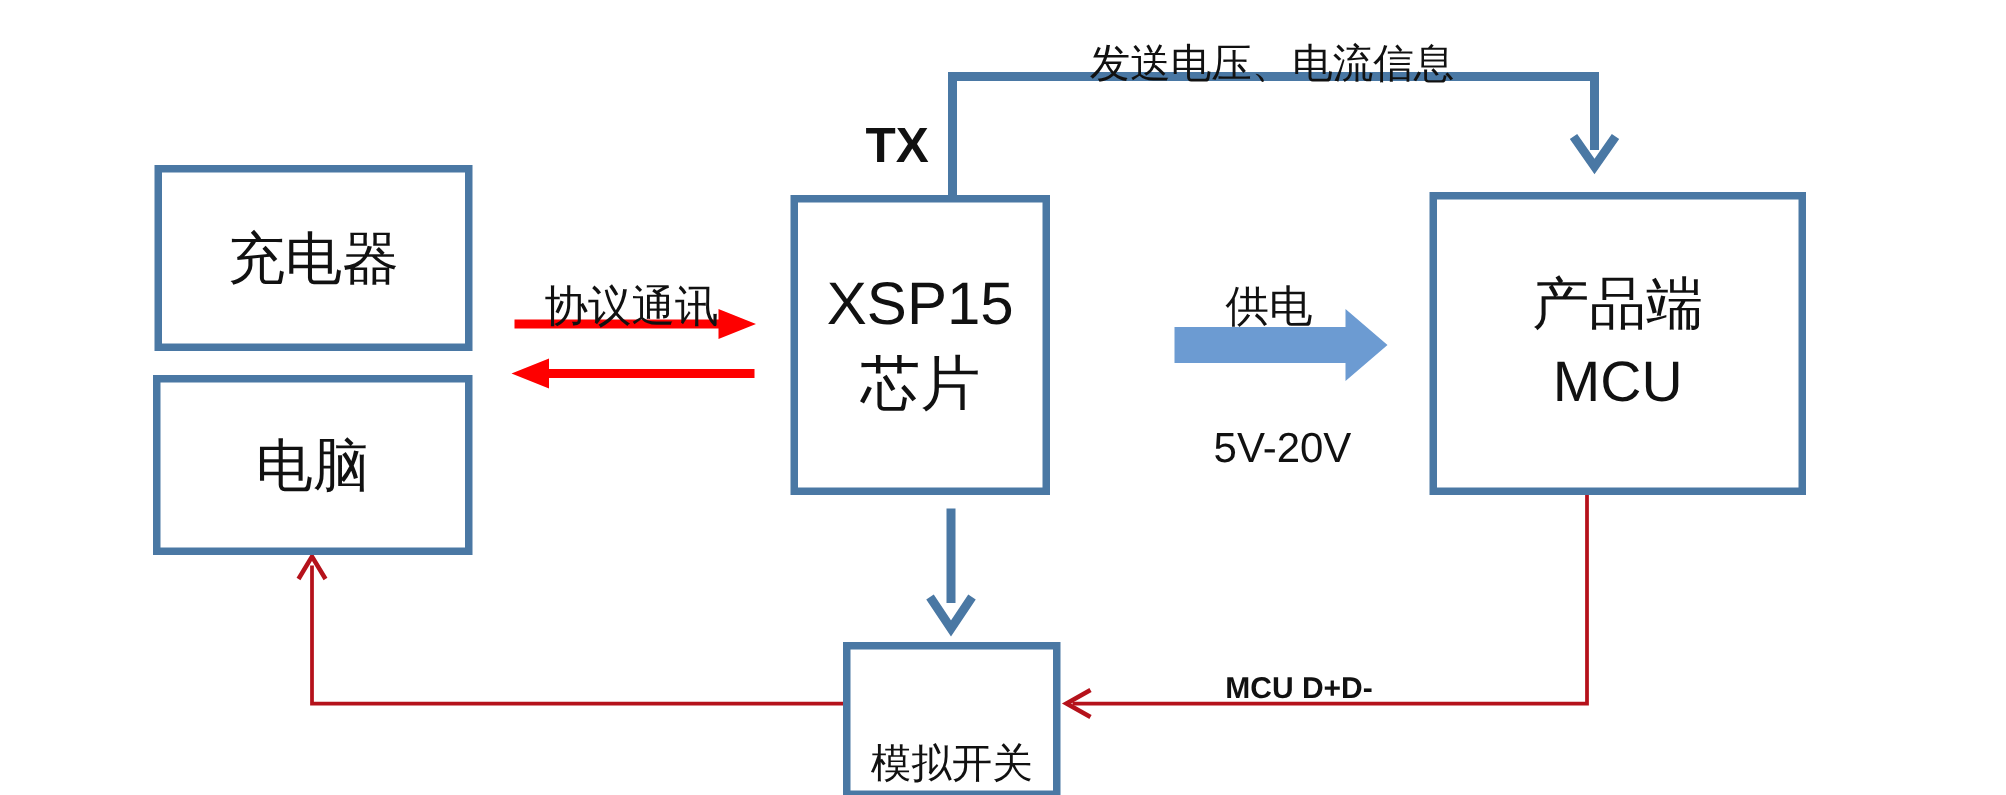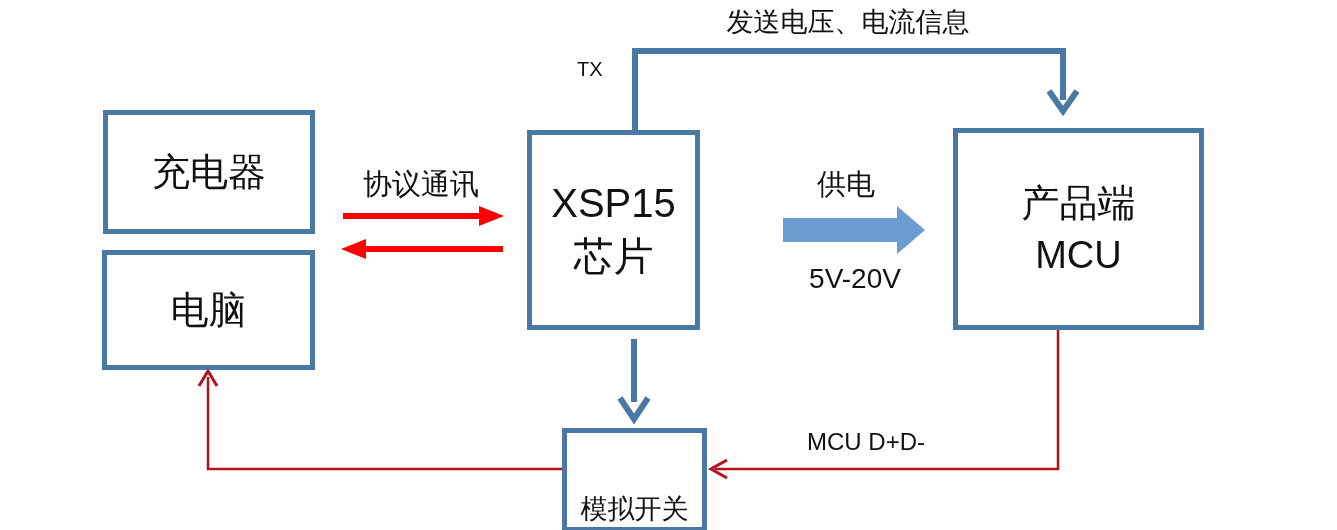--- a/index.html
+++ b/index.html
@@ -28,28 +28,28 @@
     align-items:center;justify-content:center;
     text-align:center;
     color:var(--ink);
   }
   .box .bl{display:block;white-space:nowrap;}
   #charger-box{left:103px;top:110px;width:212px;height:124px;font-size:38px;}
   #computer-box{left:102px;top:250px;width:213px;height:120px;font-size:38px;}
   #chip-box{left:527px;top:130px;width:173px;height:200px;font-size:40px;line-height:1.32;}
   #mcu-box{left:953px;top:128px;width:251px;height:202px;font-size:38px;line-height:1.38;}
   #switch-box{left:562px;top:428px;width:145px;height:104px;font-size:27px;justify-content:flex-end;}
-  .lbl{position:absolute;white-space:nowrap;color:var(--ink);}
+  .lbl{position:absolute;white-space:nowrap;color:var(--ink);margin-top:20px;}
   .center{transform:translateX(-50%);}
   #lbl-send-info{left:848px;top:4px;font-size:27px;}
-  #lbl-tx{left:577px;top:58px;font-size:20px;}
+  #lbl-tx{left:577px;top:58px;font-size:33px;font-weight:bold;}
   #lbl-protocol{left:421px;top:165px;font-size:29px;}
   #lbl-power{left:846px;top:165px;font-size:29px;text-align:right;}
   #lbl-voltage{left:855px;top:263px;font-size:28px;text-align:center;}
-  #lbl-mcu-dd{left:866px;top:428px;font-size:24px;}
+  #lbl-mcu-dd{left:866px;top:428px;font-size:20px;font-weight:bold;}
   .blue-stroke{stroke:var(--blue);fill:none;}
   .blue-fill{fill:var(--blue-light);stroke:none;}
   .red-fill{fill:var(--red);stroke:none;}
   .darkred-stroke{stroke:var(--dark-red);fill:none;}
 </style>
 </head>
 <body>
 
 <div id="canvas">
 

